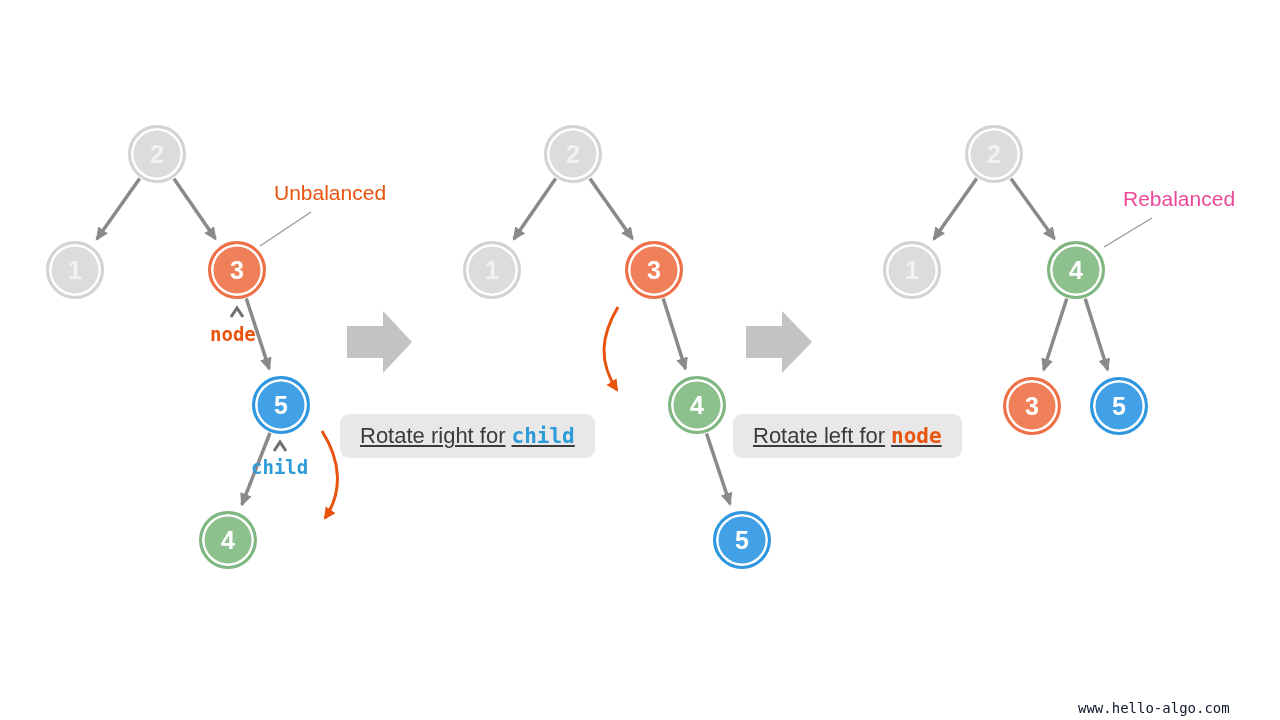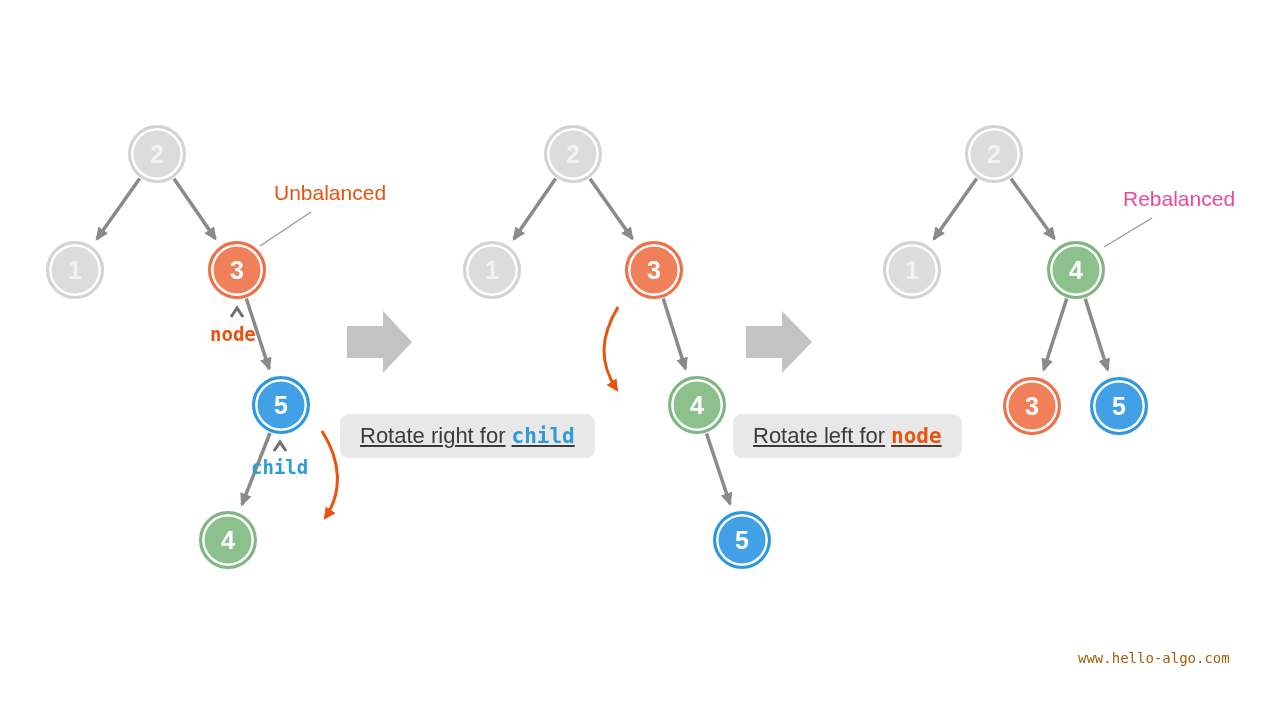--- a/index.html
+++ b/index.html
@@ -25,22 +25,22 @@
   .ptr-label.orange{color:#e8530e;}
   .ptr-label.blue{color:#2d9bd8;}
 
   .caption{position:absolute;background:#e8e8e8;border-radius:9px;
            padding:9px 20px;font-size:22px;color:#3b3b3b;white-space:nowrap;
            display:flex;align-items:center;gap:0;text-decoration:underline;}
   .caption .kw{font-family:"DejaVu Sans Mono",monospace;font-weight:bold;font-size:21px;margin-left:6px;}
   .caption .kw.blue{color:#2d9bd8;}
   .caption .kw.orange{color:#e8530e;}
 
-  .watermark{position:absolute;left:1078px;top:650px;
-             font-family:"DejaVu Sans Mono",monospace;font-size:14px;color:#a16207;}
+  .watermark{position:absolute;left:1078px;top:700px;
+             font-family:"DejaVu Sans Mono",monospace;font-size:14px;color:#0f172a;}
 </style>
 </head>
 <body>
 
 <div class="canvas">
 
   <svg class="layer" viewBox="0 0 1280 720" xmlns="http://www.w3.org/2000/svg">
     <defs>
       <marker id="mGray" markerUnits="userSpaceOnUse" markerWidth="16" markerHeight="14" refX="11" refY="6" orient="auto">
         <path d="M0,0 L13,6 L0,12 Z" fill="#8a8a8a"></path>

